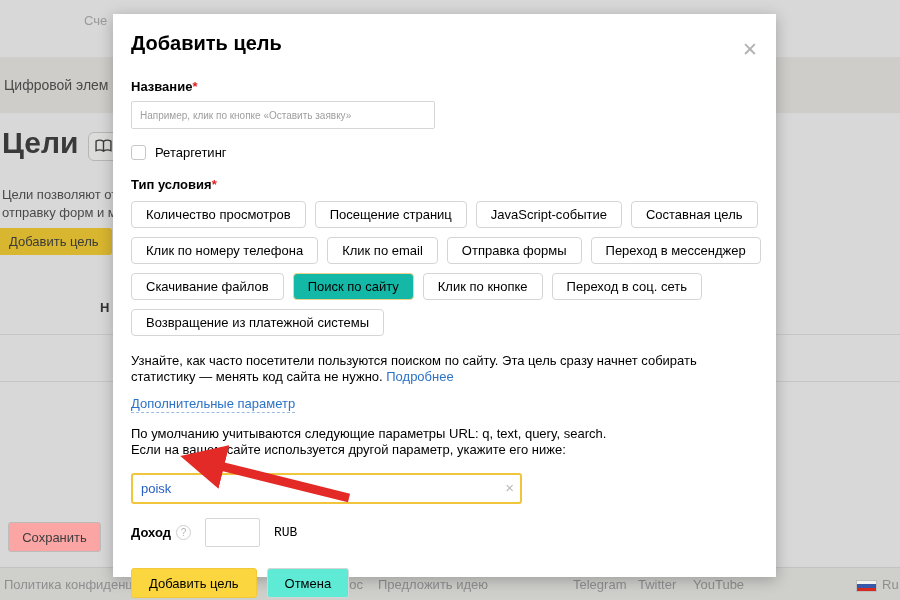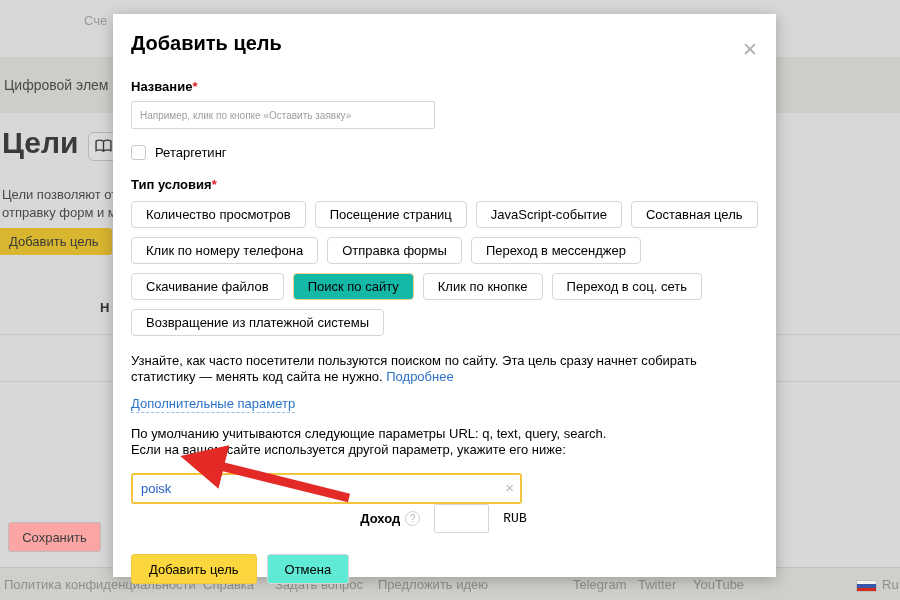--- a/index.html
+++ b/index.html
@@ -52,21 +52,21 @@
   .info-text { margin-top:17px; width:632px; font-size:13px; color:#000; line-height:16px; }
   a.link { color:#2b72c8; text-decoration:none; cursor:pointer; font-size:13px; }
   .adv-link { display:inline-block; margin-top:11px; border-bottom:1px dashed #9cbbe2; padding-bottom:1px; }
   .param-text { margin-top:13px; font-size:13px; color:#000; line-height:16px; }
   .param-row { margin-top:15px; display:flex; align-items:center; }
   .param-input-wrap { position:relative; width:391px; }
   .param-input { width:391px; height:31px; border:2px solid #f0c53c; border-radius:3px; font-size:13px;
                  padding:0 26px 0 8px; color:#2660c2; font-family:"Liberation Sans",sans-serif; }
   .clear-x { position:absolute; right:8px; top:6px; color:#b9b9b9; font-size:15px; cursor:pointer; }
   .param-row a { margin-left:20px; }
-  .revenue-row { margin-top:0; display:flex; align-items:center;justify-content:center; }
+  .revenue-row { margin-top:14px; display:flex; align-items:center; }
   .q-icon { width:15px; height:15px; border:1px solid #cfcfcf; border-radius:50%; color:#b5b5b5;
             font-size:10px; display:flex; align-items:center; justify-content:center; margin-left:5px; }
   .revenue-input { width:55px; height:29px; border:1px solid #d6d6d6; border-radius:2px; margin-left:14px;
                    font-size:13px; padding:0 6px; }
   .revenue-cur { font-size:13px; margin-left:14px; color:#000;font-family:Liberation Mono, monospace; }
   .btn-row { margin-top:21px; display:flex; gap:10px; }
   .btn { height:30px; border-radius:3px; font-size:13px; display:flex; align-items:center;
          padding:0 17px; cursor:pointer; font-family:"Liberation Sans",sans-serif; }
   .btn-yellow { background:#fcd63e; border:1px solid #f3c83a; color:#000; }
   .btn-white { background:#5eead4; border:1px solid #d5d5d5; color:#000; }
@@ -137,20 +137,21 @@
     </div>
 
     <div class="chip-row">
       <div class="chip">Количество просмотров</div>
       <div class="chip">Посещение страниц</div>
       <div class="chip">JavaScript-событие</div>
       <div class="chip">Составная цель</div>
     </div>
     <div class="chip-row">
       <div class="chip">Клик по номеру телефона</div>
+      <div class="chip">Клик по email</div>
       <div class="chip">Отправка формы</div>
       <div class="chip">Переход в мессенджер</div>
     </div>
     <div class="chip-row">
       <div class="chip">Скачивание файлов</div>
       <div class="chip selected">Поиск по сайту</div>
       <div class="chip">Клик по кнопке</div>
       <div class="chip">Переход в соц. сеть</div>
     </div>
     <div class="chip-row">

